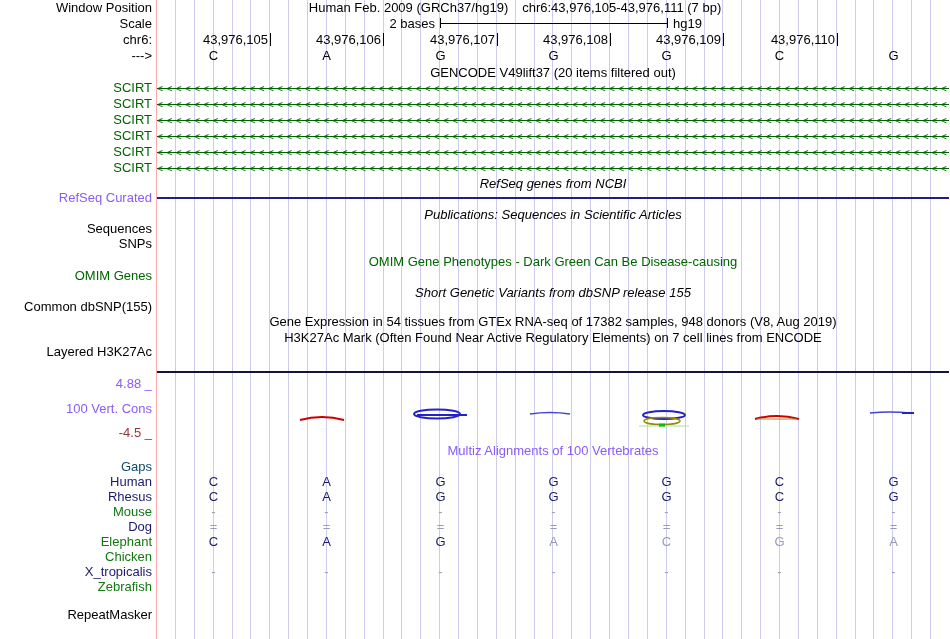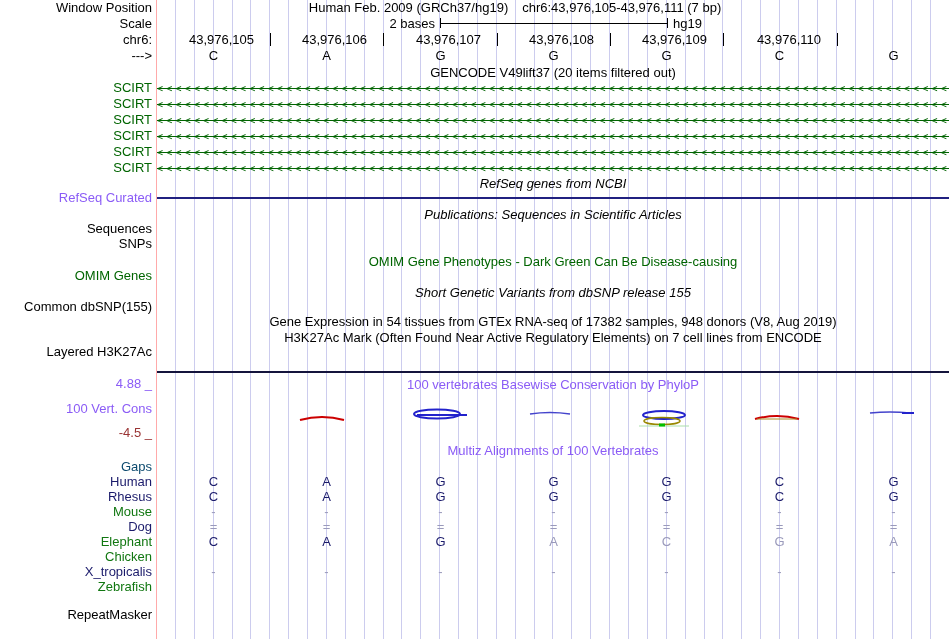--- a/index.html
+++ b/index.html
@@ -18,21 +18,21 @@
   .sgreen{color:#117711;}
   .blue{color:#8b5cf6;}
   .navy{color:#1b1b6b;}
   .orange{color:#0c4a6e;margin-left:42px;}
   .maroon{color:#993333;}
   .faint{color:#9a9abb;}
   .ruler{position:absolute;left:440px;top:18px;width:226px;height:10px;
          border-left:1px solid #000;border-right:1px solid #000;
          background:linear-gradient(#000,#000) center/100% 1px no-repeat;}
   .coord{position:absolute;top:33px;height:13px;white-space:nowrap;font-size:13px;line-height:14px;
-         padding-right:16px;border-right:1px solid #000;}
+         padding-right:2px;border-right:1px solid #000;}
   .cell{position:absolute;width:113px;text-align:center;font-size:13px;line-height:14px;}
   .col0{left:157px}.col1{left:270px}.col2{left:384px}.col3{left:497px}
   .col4{left:610px}.col5{left:723px}.col6{left:837px}
   .chev-row{position:absolute;left:157px;width:792px;height:12px;overflow:hidden;}
   .chev-row::before{content:"";position:absolute;left:0;right:0;top:6px;height:1px;background:#006400;}
   .chev{position:absolute;left:0;top:0;color:#006400;font-family:"DejaVu Sans Mono",monospace;
         font-size:10px;line-height:13px;letter-spacing:3.2px;white-space:nowrap;}
   .refseq-line{position:absolute;left:157px;top:197px;width:792px;height:2px;background:#202080;}
   .phylop-border{position:absolute;left:157px;top:371px;width:792px;height:2px;background:#14143c;}
   .wiggle{position:absolute;left:157px;top:405px;}
@@ -110,21 +110,20 @@
 
   <div class="ct sm" style="top:286px">Short Genetic Variants from dbSNP release 155</div>
   <div class="ll" style="top:300px">Common dbSNP(155)</div>
 
   <div class="ct" style="top:315px">Gene Expression in 54 tissues from GTEx RNA-seq of 17382 samples, 948 donors (V8, Aug 2019)</div>
   <div class="ct" style="top:331px">H3K27Ac Mark (Often Found Near Active Regulatory Elements) on 7 cell lines from ENCODE</div>
   <div class="ll" style="top:345px">Layered H3K27Ac</div>
 
   <div class="phylop-border"></div>
   <div class="ll blue" style="top:377px">4.88 _</div>
-  <div class="ct blue" style="top:378px">100 vertebrates Basewise Conservation by PhyloP</div>
   <div class="ll blue" style="top:402px">100 Vert. Cons</div>
   <div class="ll maroon" style="top:426px">-4.5 _</div>
   <svg class="wiggle" width="792" height="35" viewBox="0 0 792 35">
     <path d="M143,15 Q165,9 187,15" stroke="#cc0000" stroke-width="2" fill="none"></path>
     <ellipse cx="280" cy="9" rx="23" ry="4.5" stroke="#2222cc" stroke-width="2" fill="none"></ellipse>
     <path d="M260,10 L310,10" stroke="#2222cc" stroke-width="2" fill="none"></path>
     <path d="M373,9 Q393,6 413,9" stroke="#4444cc" stroke-width="1.5" fill="none"></path>
     <ellipse cx="507" cy="10" rx="21" ry="4" stroke="#2222cc" stroke-width="2" fill="none"></ellipse>
     <ellipse cx="505" cy="16" rx="18" ry="3.5" stroke="#998800" stroke-width="1.5" fill="none"></ellipse>
     <path d="M482,21 L532,21" stroke="#aadfaa" stroke-width="1" fill="none"></path>

